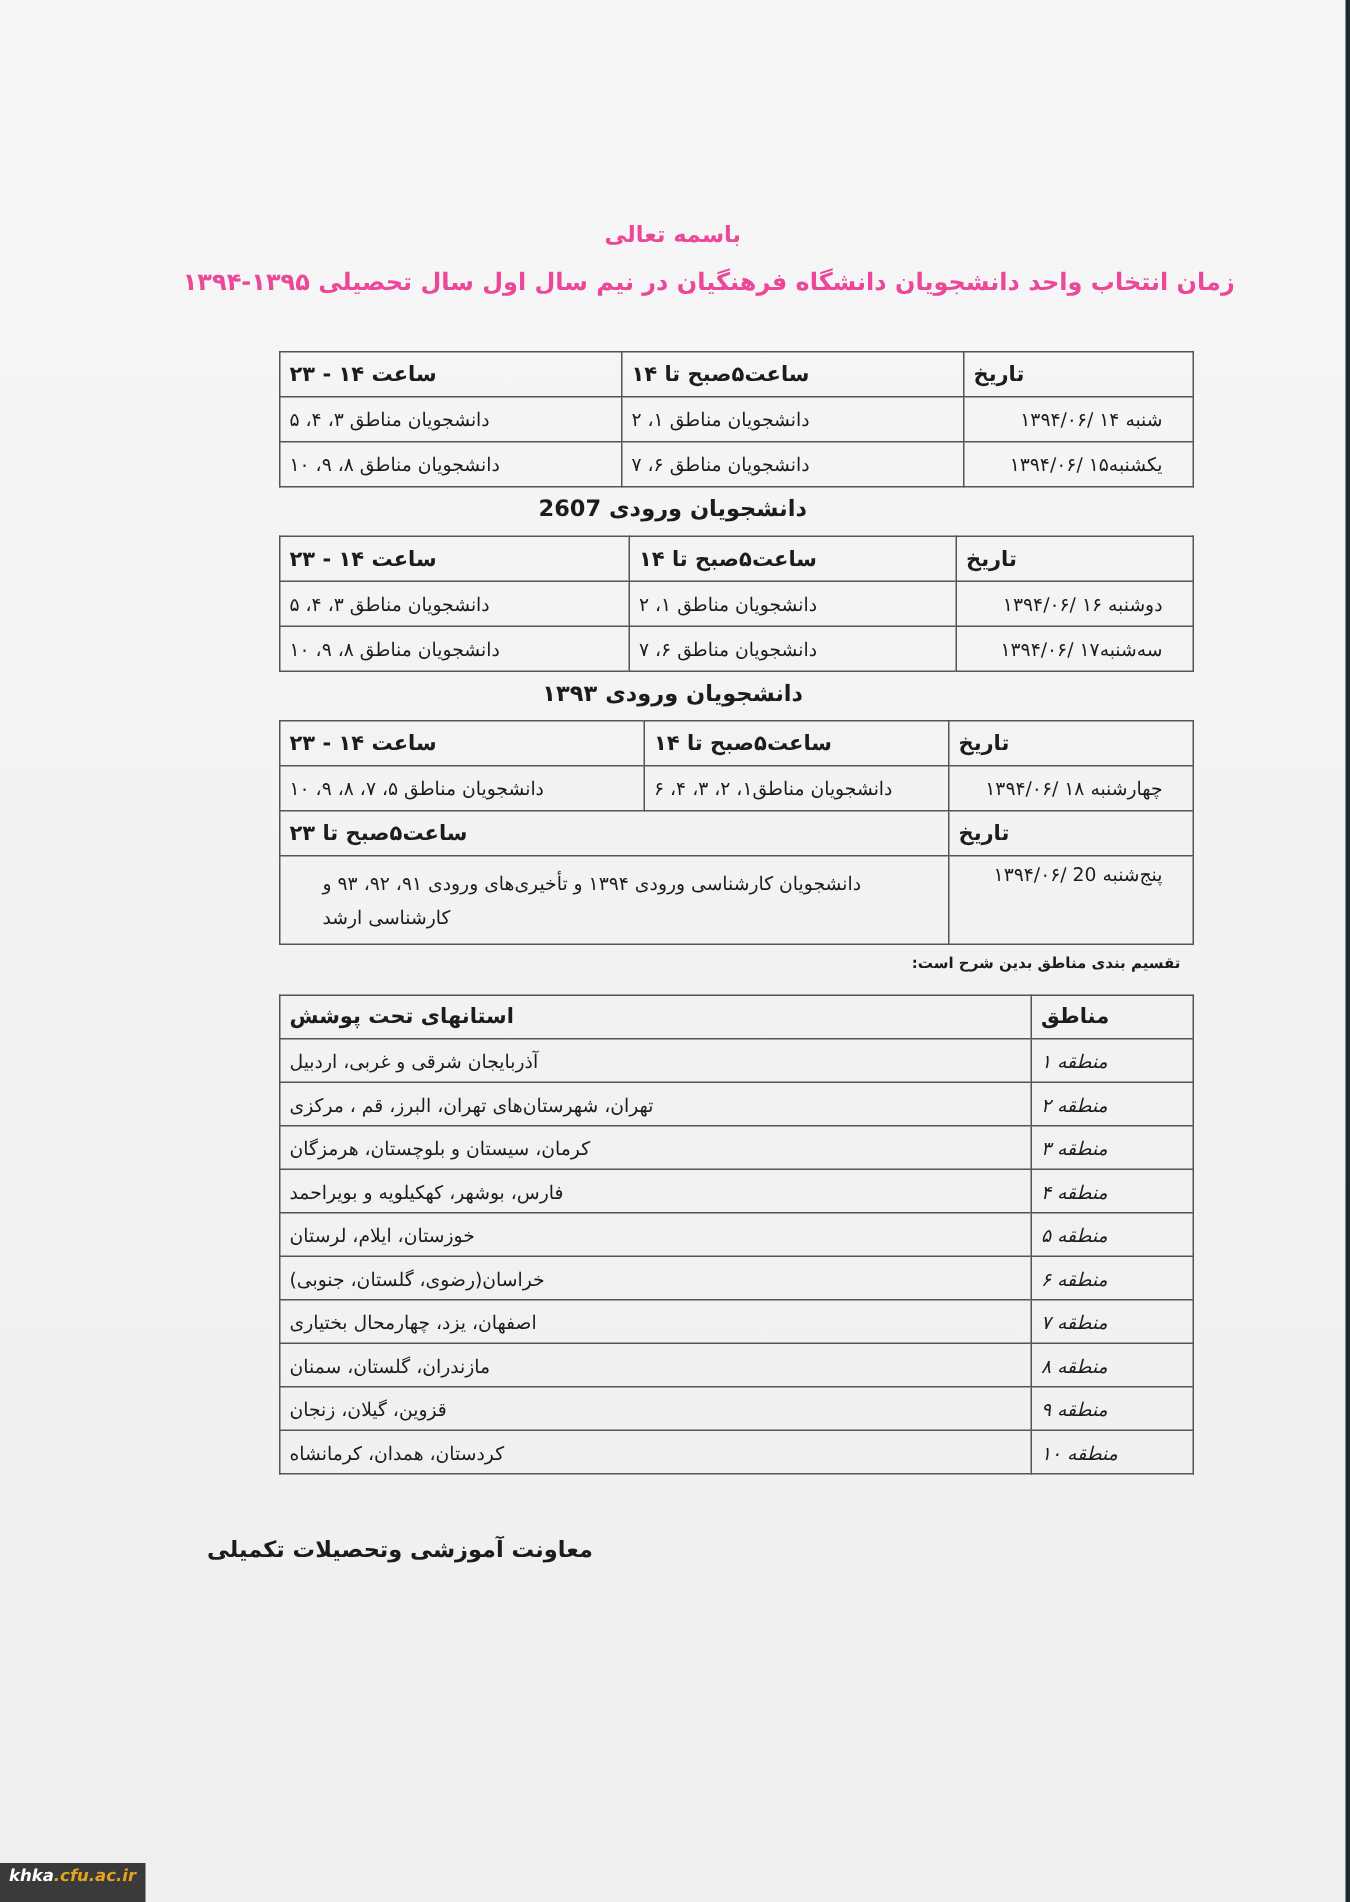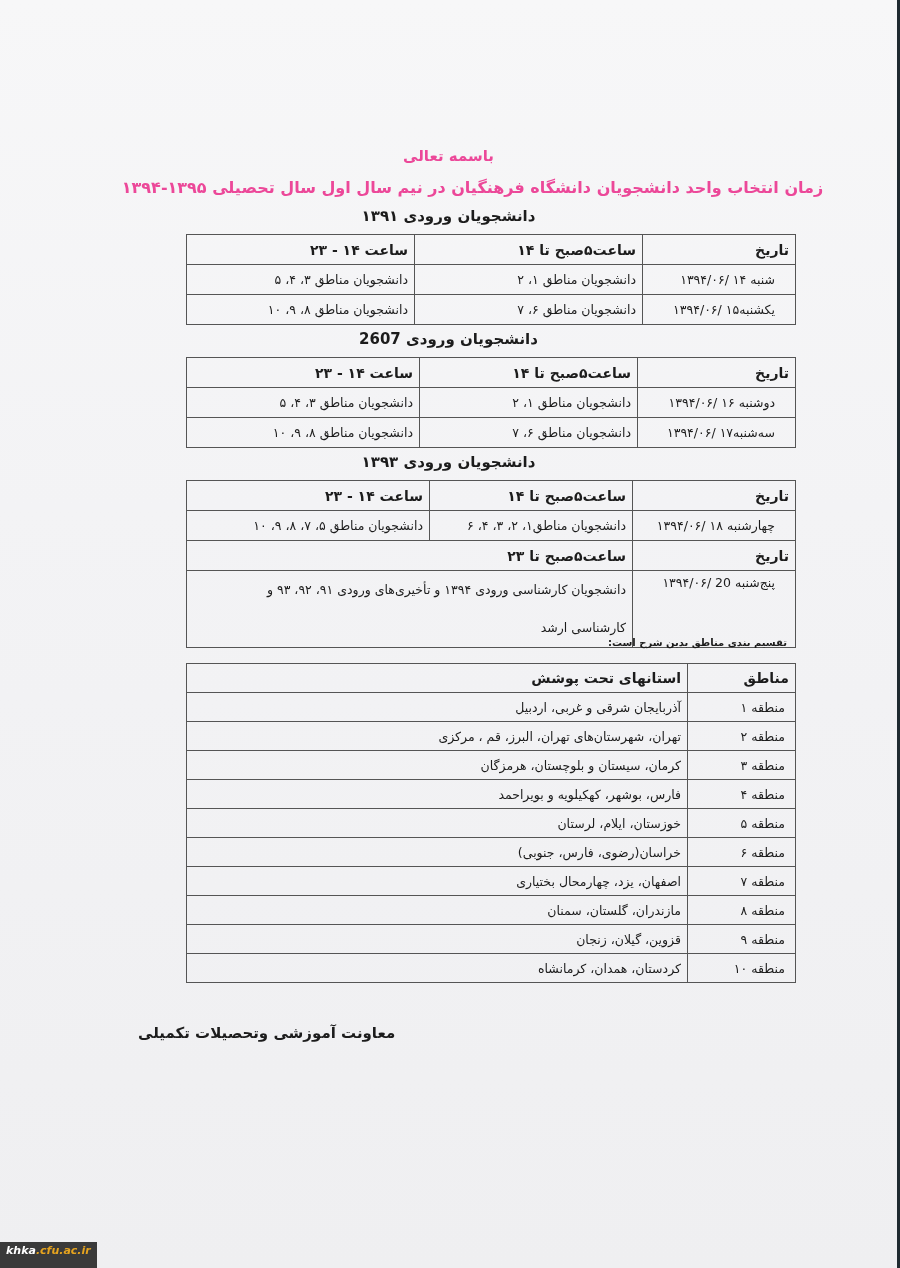--- a/index.html
+++ b/index.html
@@ -16,57 +16,56 @@
   .h-bismillah { top:147px; font-size:15px; }
   .h-title { top:178px; font-size:16px;margin-left:24px; }
 
   .sec-title { position:absolute; width:897px; left:0; text-align:center; font-weight:bold; font-size:15px; }
 
   table.grid {
     position:absolute; border-collapse:collapse; background:transparent;
     font-size:12.5px; direction:rtl;
   }
   table.grid td, table.grid th {
-    border:1.3px solid #555; padding:0 6px; text-align:right; white-space:nowrap;
+    border:1.3px solid #555; padding:0 6px; text-align:left; white-space:nowrap;
   }
   table.grid th { font-weight:bold; font-size:14px; }
   table.grid td.date { text-align:right; padding-right:20px; }
 
   .t1 { left:186px; top:234px; width:610px; }
   .t2 { left:186px; top:357px; width:610px; }
   .t3 { left:186px; top:480px; width:610px; }
   .t4 { left:186px; top:663px; width:610px; }
 
   .t1 tr, .t2 tr { height:30px; }
   .t3 tr.r { height:30px; }
   .t3 tr.tall { height:59px; }
-  .t3 td.wrap { white-space:normal; line-height:38px;padding-left:28px; }
+  .t3 td.wrap { white-space:normal; line-height:23px;padding-left:28px; }
   .t4 tr { height:29px; }
-  .t4 td.region { text-align:right; padding-right:10px; }
+  .t4 td.region { padding-right:10px;font-style:italic; }
 
   .zones-intro { position:absolute; top:637px; right:110px; font-size:10px; font-weight:bold; }
   .signature { position:absolute; top:1024px; left:138px; font-size:15px; font-weight:bold; direction:rtl;text-align:right; }
 
   .watermark {
     position:absolute; left:0; top:1242px; height:28px; padding:0 6px;
     background:#3a3a3a; font-family:"DejaVu Sans", sans-serif; font-size:11px;
     font-weight:bold; font-style:italic; line-height:18px; direction:ltr;
   }
   .wm-a { color:#ffffff; }
   .wm-b { color:#e5a31f; }
 </style>
 </head>
 <body>
 
 <div class="page">
 
   <div class="heading h-bismillah">باسمه تعالی</div>
   <div class="heading h-title">زمان انتخاب واحد دانشجویان دانشگاه فرهنگیان در نیم سال اول سال تحصیلی ۱۳۹۵-۱۳۹۴</div>
 
-  <div class="sec-title" style="top:207px">دانشجویان ورودی ۱۳۹۱</div>
   <table class="grid t1">
     <tbody>
         <tr>
       <th style="width:140px">تاریخ</th>
       <th style="width:215px">ساعت۵صبح تا ۱۴</th>
       <th>ساعت ۱۴ - ۲۳</th>
     </tr>
     <tr>
       <td class="date">شنبه ۱۴ /۱۳۹۴/۰۶</td>
       <td>دانشجویان مناطق ۱، ۲</td>
@@ -147,21 +146,21 @@
     <tr>
           <td class="region">منطقه ۴</td>
           <td>فارس، بوشهر، کهکیلویه و بویراحمد</td>
         </tr>
     <tr>
           <td class="region">منطقه ۵</td>
           <td>خوزستان، ایلام، لرستان</td>
         </tr>
     <tr>
           <td class="region">منطقه ۶</td>
-          <td>خراسان(رضوی، فارس، جنوبی)</td>
+          <td>خراسان(رضوی، گلستان، جنوبی)</td>
         </tr>
     <tr>
           <td class="region">منطقه ۷</td>
           <td>اصفهان، یزد، چهارمحال بختیاری</td>
         </tr>
     <tr>
           <td class="region">منطقه ۸</td>
           <td>مازندران، گلستان، سمنان</td>
         </tr>
     <tr>

